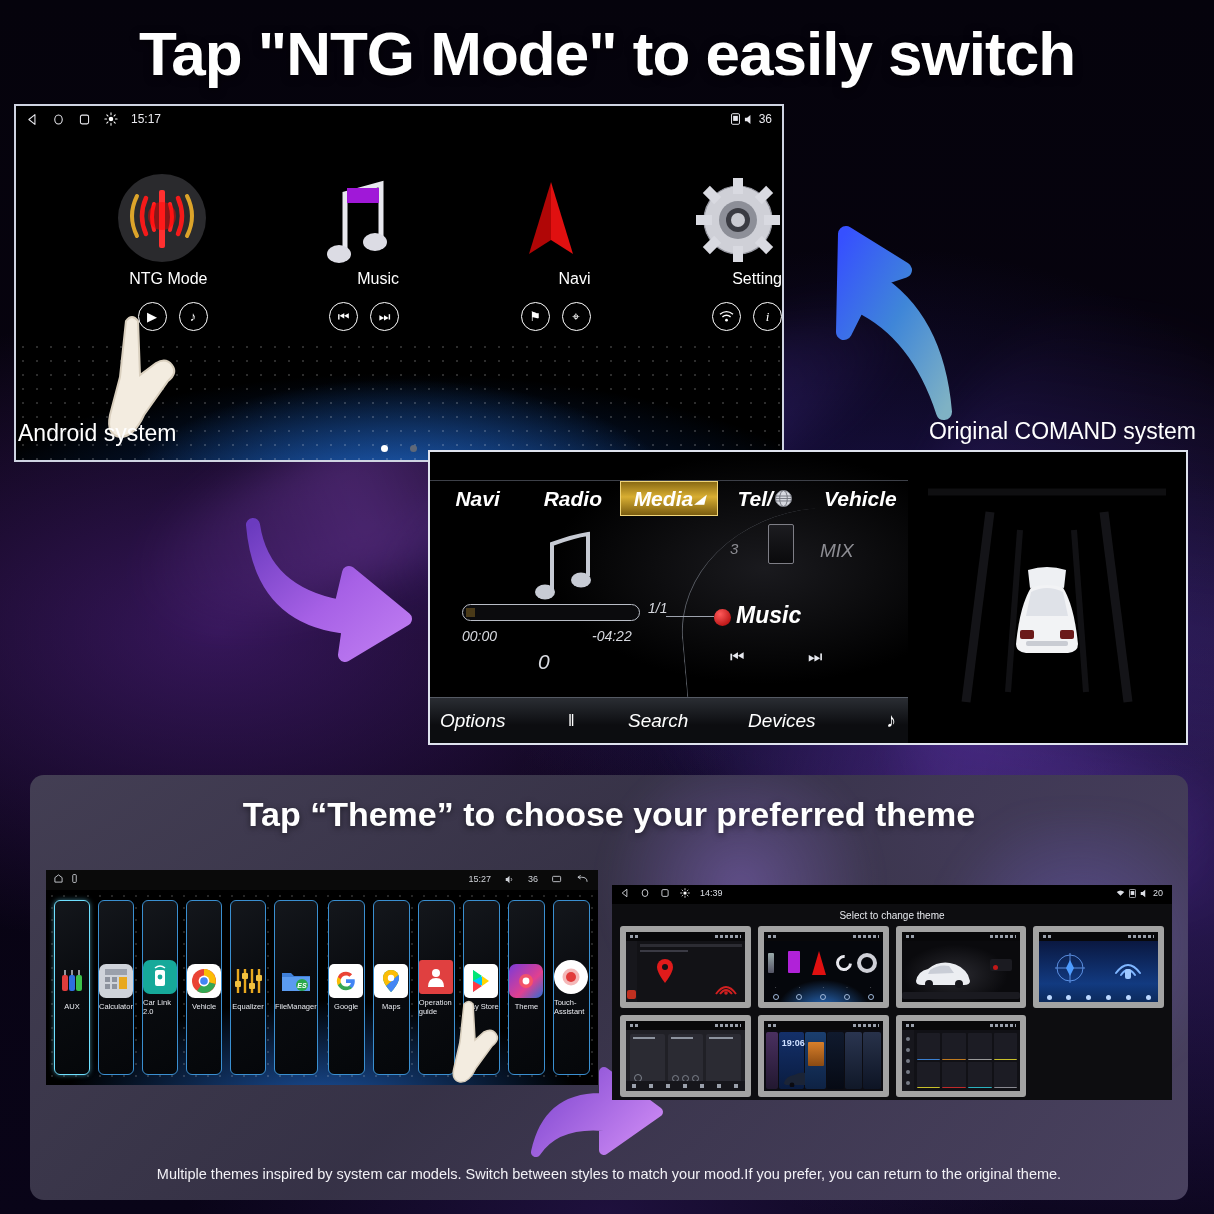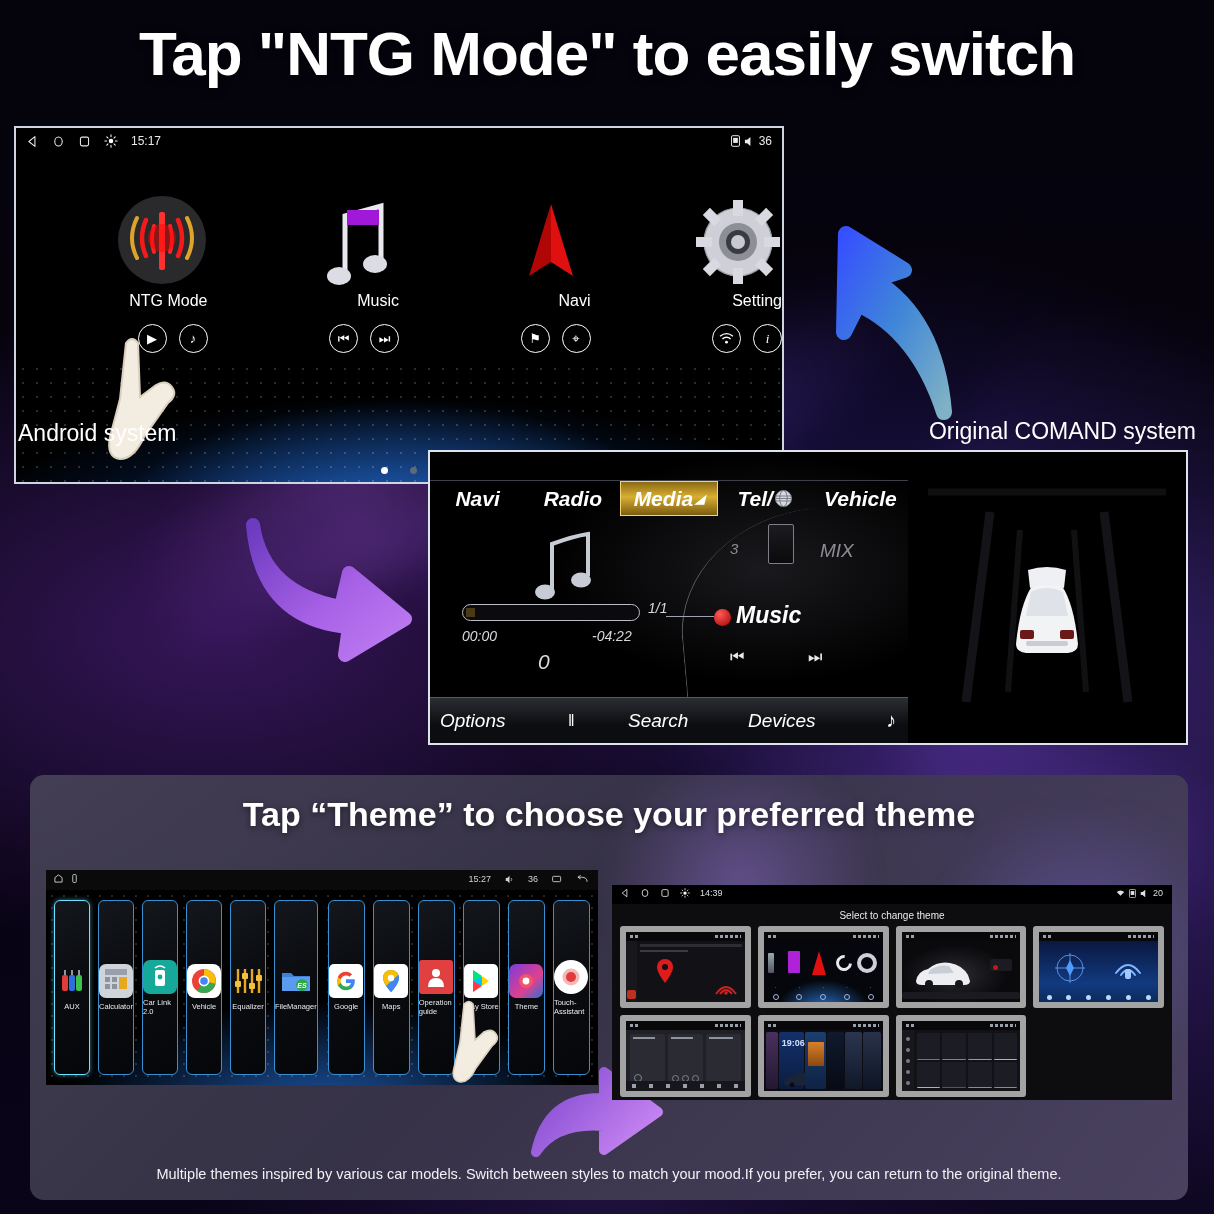--- a/index.html
+++ b/index.html
@@ -24,21 +24,21 @@
 
   
   .headline {
     position:absolute; top:18px; left:0; width:100%;
     text-align:center; color:#fff; font-size:62px; font-weight:bold;
     letter-spacing:-1px; text-shadow:0 2px 8px rgba(0,0,0,.6);
   }
 
   
   .android-unit {
-    position:absolute; left:14px; top:126px; width:770px; height:358px;
+    position:absolute; left:14px; top:104px; width:770px; height:358px;
     border:2px solid #cfd4e2; background:#0369a1; overflow:hidden;
   }
   .a-status { height:26px; background:#000; display:flex; align-items:center;
       padding:0 10px; color:#e9e9ee; font-size:12px; gap:13px; position:relative; z-index:3;}
   .a-status .ic { display:inline-flex; align-items:center; }
   .a-right { position:absolute; right:10px; display:flex; align-items:center; gap:4px; font-size:12px; }
 
   .a-body { position:absolute; inset:26px 0 0 0;
      background:
        radial-gradient(420px 200px at 50% 118%, rgba(40,120,230,.92), transparent 70%),
@@ -856,14 +856,14 @@
             <div style="background:#1c1c24;border-bottom:1.5px solid #2ab3c0;border-radius:1px;"></div>
             <div style="background:#1c1c24;border-bottom:1.5px solid #8a8a92;border-radius:1px;"></div>
           </div>
         </div>
       </div>
 
       <div style="visibility:hidden;"></div>
     </div>
   </div>
 
-  <div class="tp-caption">Multiple themes inspired by various car models. Switch between styles to match your mood.If you prefer, you can return to the original theme.</div>
+  <div class="tp-caption">Multiple themes inspired by system car models. Switch between styles to match your mood.If you prefer, you can return to the original theme.</div>
 </div>
 
 </body></html>

